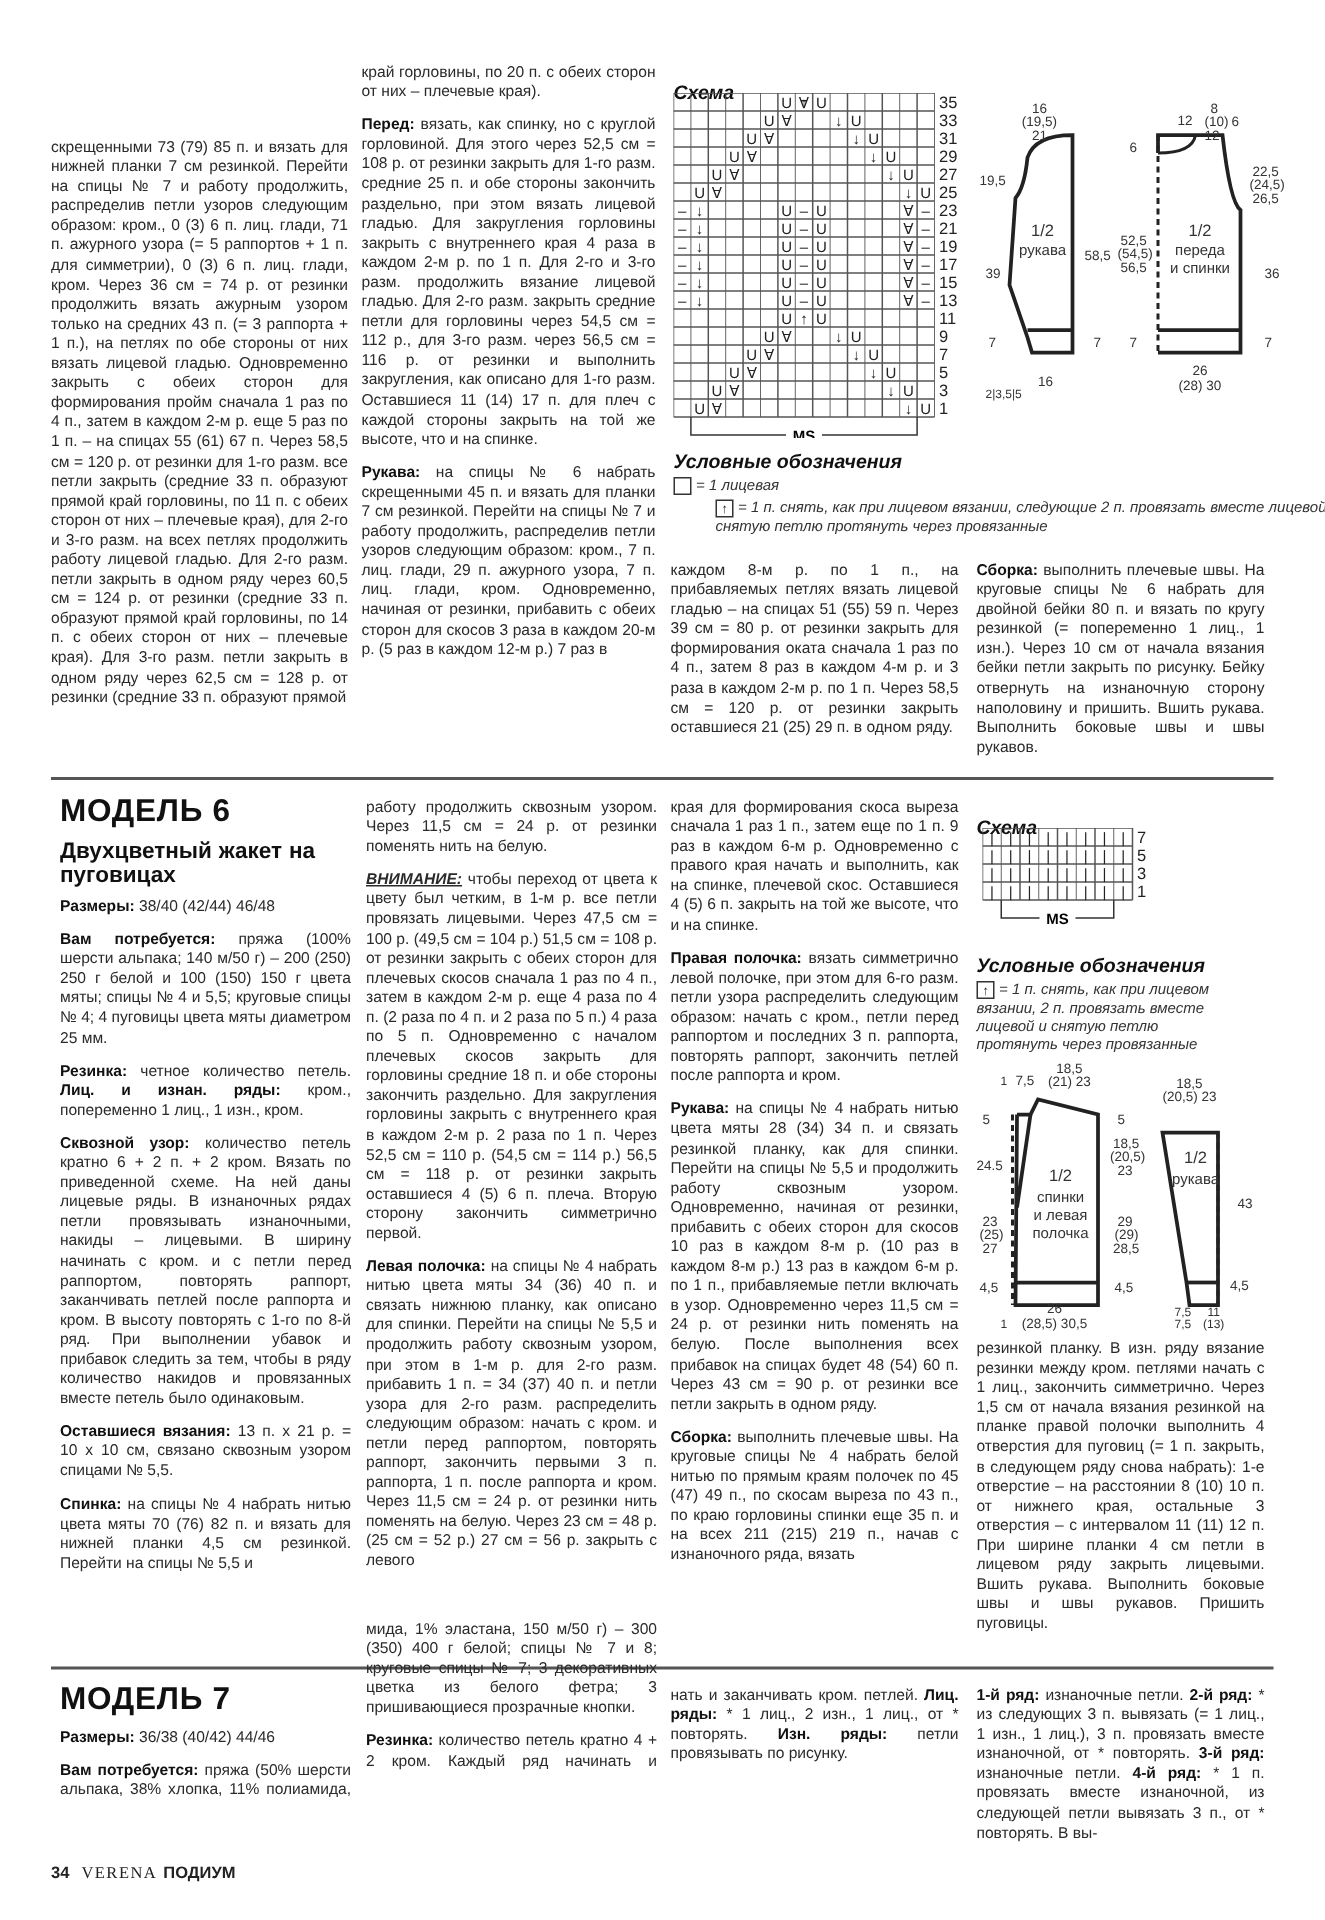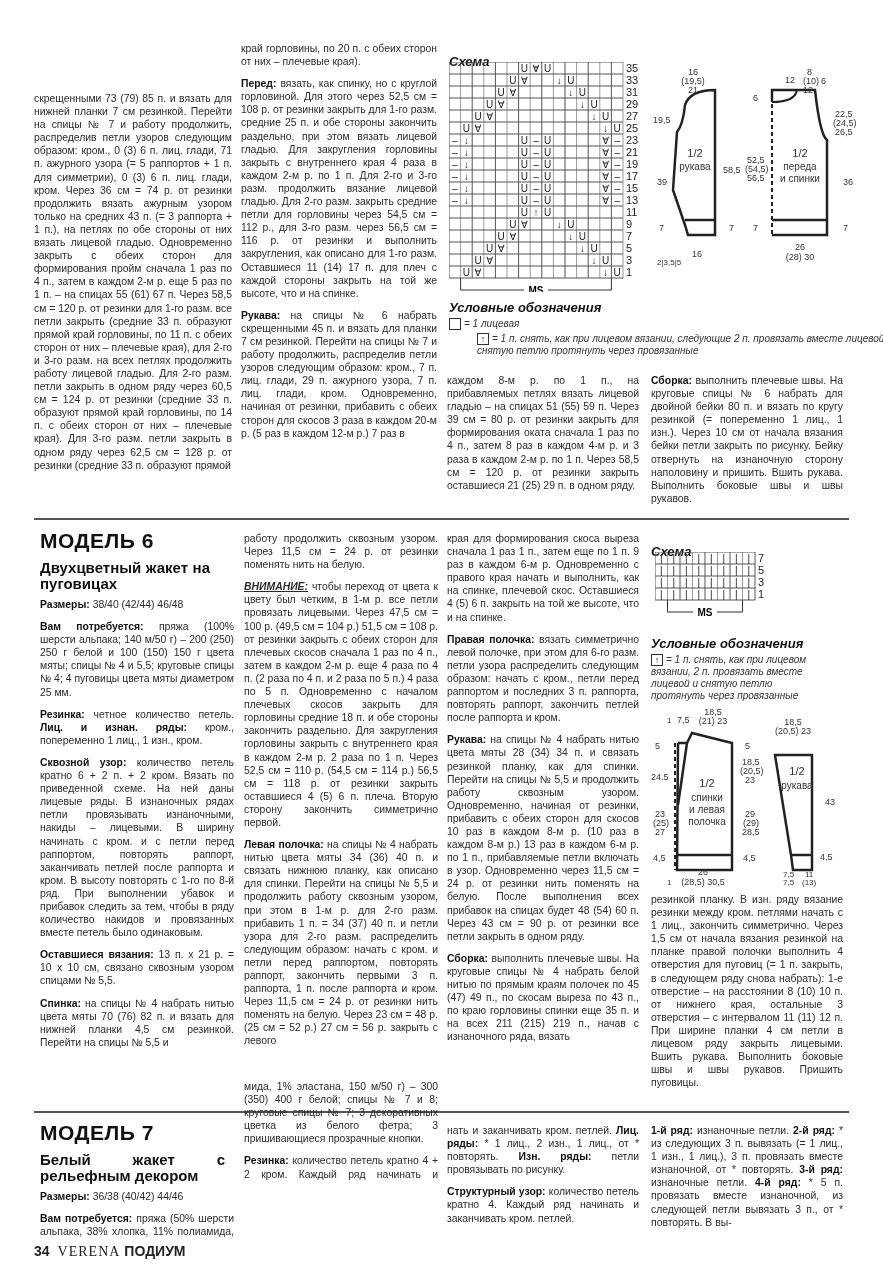--- a/index.html
+++ b/index.html
@@ -9,21 +9,21 @@
   .col b{font-weight:bold;color:#111;}
   .col u{font-weight:bold;font-style:italic;}
   .hr{position:absolute;height:2px;background:#555;}
   .model-title{font-size:21px;font-weight:bold;letter-spacing:0.5px;color:#111;margin:0 0 8px 0;line-height:22px;}
   .model-sub{font-size:15px;font-weight:bold;color:#111;line-height:16px;margin:0 0 6px 0;}
   .schema-title{position:absolute;font-weight:bold;font-style:italic;font-size:13px;color:#111;margin-top:14px;}
   .legend-title{position:absolute;font-weight:bold;font-style:italic;font-size:13px;color:#111;}
   .legend-line{position:absolute;font-style:italic;font-size:10px;line-height:12px;color:#333;}
   .lg-box{display:inline-block;width:10px;height:10px;border:1px solid #333;vertical-align:middle;margin-right:3px;font-size:9px;line-height:10px;text-align:center;font-style:normal;font-weight:bold;}
   svg text{font-family:"Liberation Sans",sans-serif;}
-  .footer{position:absolute;left:34px;top:1243px;font-size:14px;color:#222;}
+  .footer{position:absolute;left:34px;top:1243px;font-size:11px;color:#222;}
   .footer .pg{font-weight:bold;margin-right:8px;}
   .footer .mag{font-family:"Liberation Serif",serif;letter-spacing:1px;margin-right:4px;}
   .footer .mag2{font-weight:bold;}
 </style>
 </head>
 <body>
 
 <div class="col" style="left:34px;top:60px;width:198px;margin-top:32px;">
   <p>скрещенными 73 (79) 85 п. и вязать для нижней планки 7 см резинкой. Перейти на спицы № 7 и работу продолжить, распределив петли узоров следующим образом: кром., 0 (3) 6 п. лиц. глади, 71 п. ажурного узора (= 5 раппортов + 1 п. для симметрии), 0 (3) 6 п. лиц. глади, кром. Через 36 см = 74 р. от резинки продолжить вязать ажурным узором только на средних 43 п. (= 3 раппорта + 1 п.), на петлях по обе стороны от них вязать лицевой гладью. Одновременно закрыть с обеих сторон для формирования пройм сначала 1 раз по 4 п., затем в каждом 2-м р. еще 5 раз по 1 п. – на спицах 55 (61) 67 п. Через 58,5 см = 120 р. от резинки для 1-го разм. все петли закрыть (средние 33 п. образуют прямой край горловины, по 11 п. с обеих сторон от них – плечевые края), для 2-го и 3-го разм. на всех петлях продолжить работу лицевой гладью. Для 2-го разм. петли закрыть в одном ряду через 60,5 см = 124 р. от резинки (средние 33 п. образуют прямой край горловины, по 14 п. с обеих сторон от них – плечевые края). Для 3-го разм. петли закрыть в одном ряду через 62,5 см = 128 р. от резинки (средние 33 п. образуют прямой</p>
 </div>
@@ -382,34 +382,32 @@
 </svg>
 
 <div class="col" style="left:651px;top:893px;width:192px;">
   <p>резинкой планку. В изн. ряду вязание резинки между кром. петлями начать с 1 лиц., закончить симметрично. Через 1,5 см от начала вязания резинкой на планке правой полочки выполнить 4 отверстия для пуговиц (= 1 п. закрыть, в следующем ряду снова набрать): 1-е отверстие – на расстоянии 8 (10) 10 п. от нижнего края, остальные 3 отверстия – с интервалом 11 (11) 12 п. При ширине планки 4 см петли в лицевом ряду закрыть лицевыми. Вшить рукава. Выполнить боковые швы и швы рукавов. Пришить пуговицы.</p>
 </div>
 
 <div class="hr" style="left:34px;top:1111px;width:815px;"></div>
 
 <div class="col" style="left:40px;top:1122px;width:194px;">
   <div class="model-title">МОДЕЛЬ 7</div>
-  <div class="model-sub" style="width:185px;">Белый жакет с рельефным декором</div>
   <p><b>Размеры:</b> <span>36/38 (40/42) 44/46</span></p>
   <p style="height:26px;overflow:hidden;"><b>Вам потребуется:</b> <span>пряжа (50% шерсти альпака, 38% хлопка, 11% полиамида, 1% эластана; 150 м/50 г) – 300 (350) 400 г белой; спицы № 7 и 8; круговые спицы № 7; 3 декоративных цветка из белого фетра; 3 пришивающиеся прозрачные кнопки.</span></p>
 </div>
 
 <div class="col" style="left:244px;top:1080px;width:194px;">
   <p>мида, 1% эластана, 150 м/50 г) – 300 (350) 400 г белой; спицы № 7 и 8; круговые спицы № 7; 3 декоративных цветка из белого фетра; 3 пришивающиеся прозрачные кнопки.</p>
   <p style="height:26px;overflow:hidden;"><b>Резинка:</b> <span>количество петель кратно 4 + 2 кром. Каждый ряд начинать и заканчивать кром. петлей.</span></p>
 </div>
 
 <div class="col" style="left:447px;top:1124px;width:192px;">
   <p>нать и заканчивать кром. петлей. <b>Лиц. ряды:</b> <span>* 1 лиц., 2 изн., 1 лиц., от * повторять.</span> <b>Изн. ряды:</b> <span>петли провязывать по рисунку.</span></p>
-  <p><b>Структурный узор:</b> <span>количество петель кратно 4. Каждый ряд начинать и заканчивать кром. петлей.</span></p>
 </div>
 
 <div class="col" style="left:651px;top:1124px;width:192px;">
-  <p><b>1-й ряд:</b> <span>изнаночные петли.</span> <b>2-й ряд:</b> <span>* из следующих 3 п. вывязать (= 1 лиц., 1 изн., 1 лиц.), 3 п. провязать вместе изнаночной, от * повторять.</span> <b>3-й ряд:</b> <span>изнаночные петли.</span> <b>4-й ряд:</b> <span>* 5 п. провязать вместе изнаночной, из следующей петли вывязать 3 п., от * повторять. В вы-</span></p>
+  <p><b>1-й ряд:</b> <span>изнаночные петли.</span> <b>2-й ряд:</b> <span>* из следующих 3 п. вывязать (= 1 лиц., 1 изн., 1 лиц.), 3 п. провязать вместе изнаночной, от * повторять.</span> <b>3-й ряд:</b> <span>изнаночные петли.</span> <b>4-й ряд:</b> <span>* 1 п. провязать вместе изнаночной, из следующей петли вывязать 3 п., от * повторять. В вы-</span></p>
 </div>
 
 <div class="footer">
   <span class="pg">34</span><span class="mag">VERENA</span><span class="mag2">ПОДИУМ</span>
 </div>
 
 </body></html>

